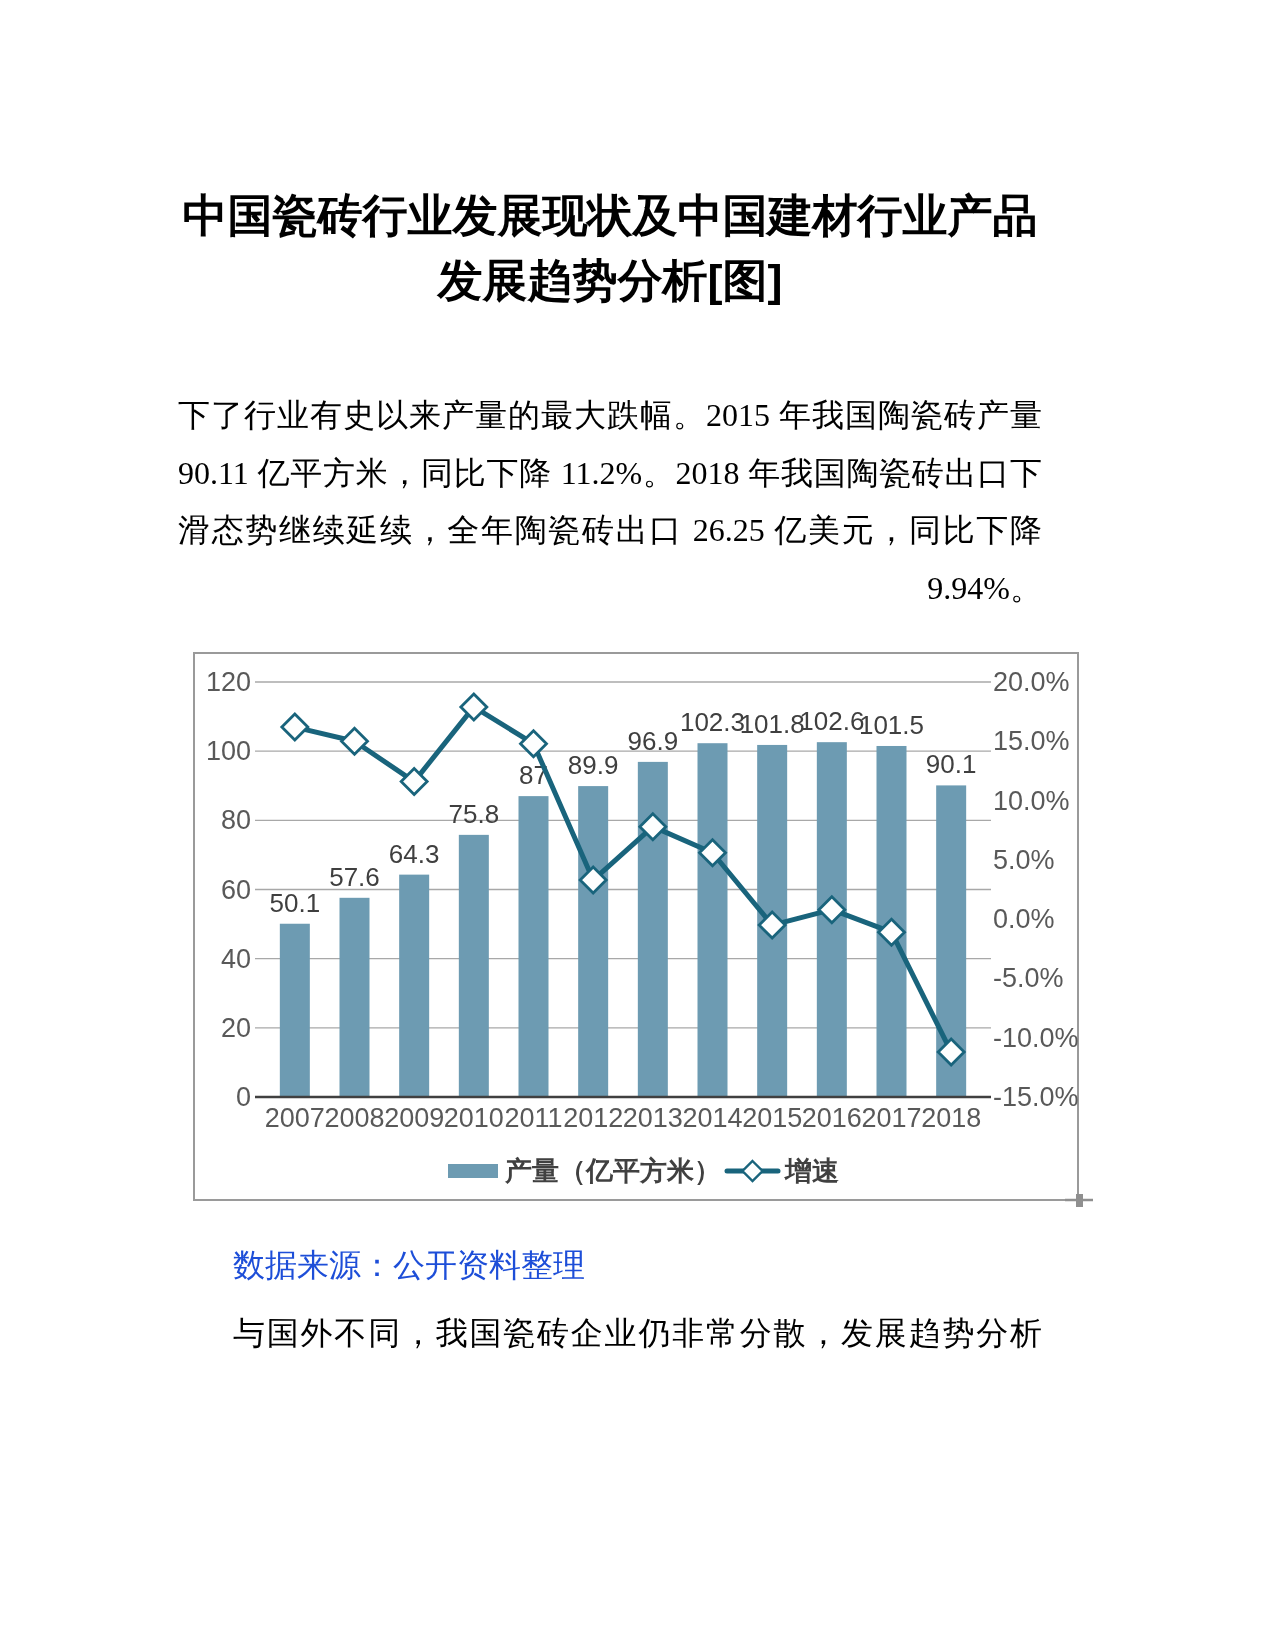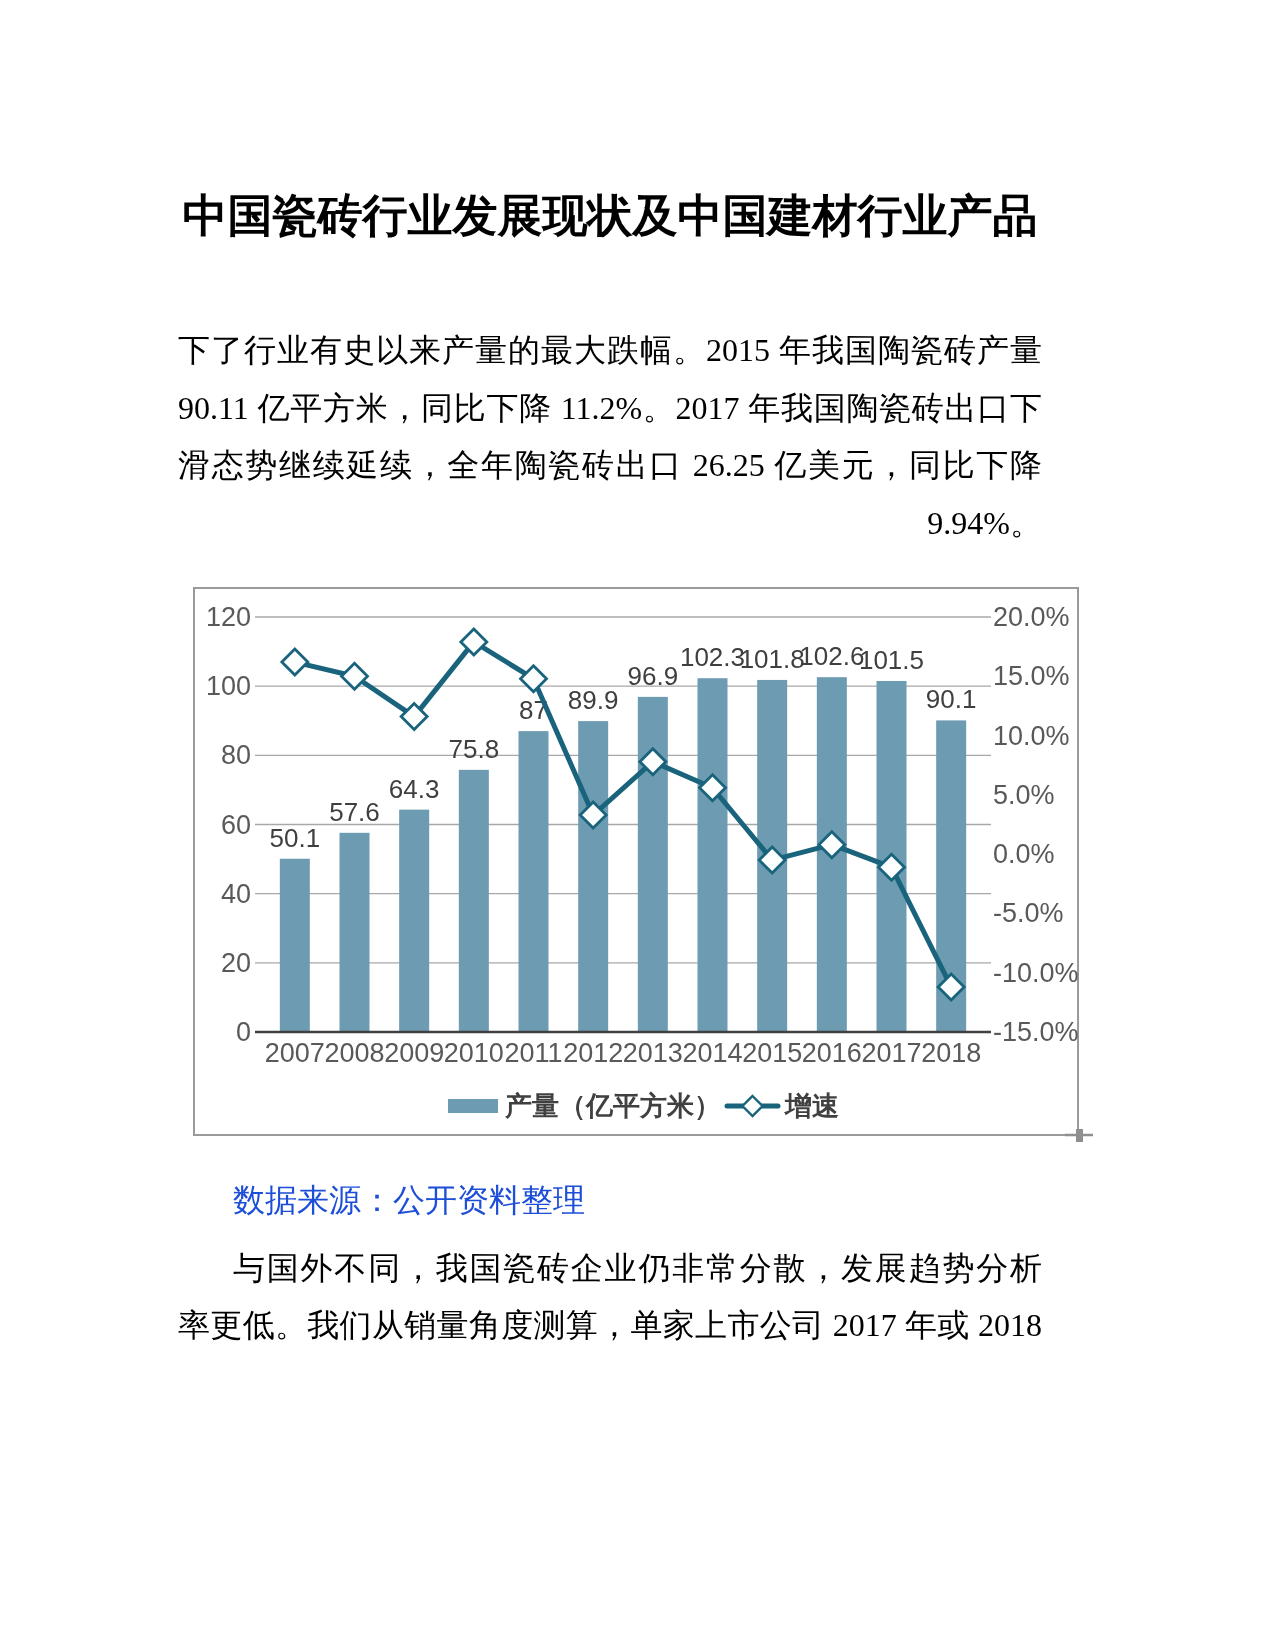--- a/index.html
+++ b/index.html
@@ -23,25 +23,26 @@
                font-size:32px;line-height:57.5px;color:#1d4ed8;}
 </style>
 </head>
 <body>
 
 <div class="page">
   <div class="content">
 
     <h1 class="title">
       <span class="title-line">中国瓷砖行业发展现状及中国建材行业产品</span>
+      <span class="title-line">发展趋势分析[图]</span>
     </h1>
 
     <div class="para para-1">
       <div class="jline">下了行业有史以来产量的最大跌幅。2015 年我国陶瓷砖产量</div>
-      <div class="jline">90.11 亿平方米，同比下降 11.2%。2017 年我国陶瓷砖出口下</div>
+      <div class="jline">90.11 亿平方米，同比下降 11.2%。2018 年我国陶瓷砖出口下</div>
       <div class="jline">滑态势继续延续，全年陶瓷砖出口 26.25 亿美元，同比下降</div>
       <div class="lline">9.94%。</div>
     </div>
 
     <figure class="chart-figure">
       <svg id="chart-svg" width="886" height="549" viewBox="0 0 886 549">
           <rect x="1" y="1" width="884" height="547" fill="none" stroke="#9A9A9A" stroke-width="2"></rect>
           <g>
             <line x1="872" y1="548" x2="900" y2="548" stroke="#8F8F8F" stroke-width="2.5"></line>
             <rect x="883" y="542" width="7" height="13" fill="#8F8F8F"></rect>
@@ -138,17 +139,16 @@
             <path d="M 559.5 509 L 569.5 519 L 559.5 529 L 549.5 519 Z" fill="#FDFEFE" stroke="#19647C" stroke-width="2.4"></path>
             <text x="592" y="528" font-size="27" font-weight="600" fill="#404040">增速</text>
           </g>
         </svg>
     </figure>
 
     <div class="source-line">数据来源：公开资料整理</div>
 
     <div class="para para-2">
       <div class="jline indent">与国外不同，我国瓷砖企业仍非常分散，发展趋势分析</div>
-      <div class="jline">率更低。我们从销量角度测算，单家上市公司 2017 年或 2018</div>
     </div>
 
   </div>
 </div>
 
 </body></html>

